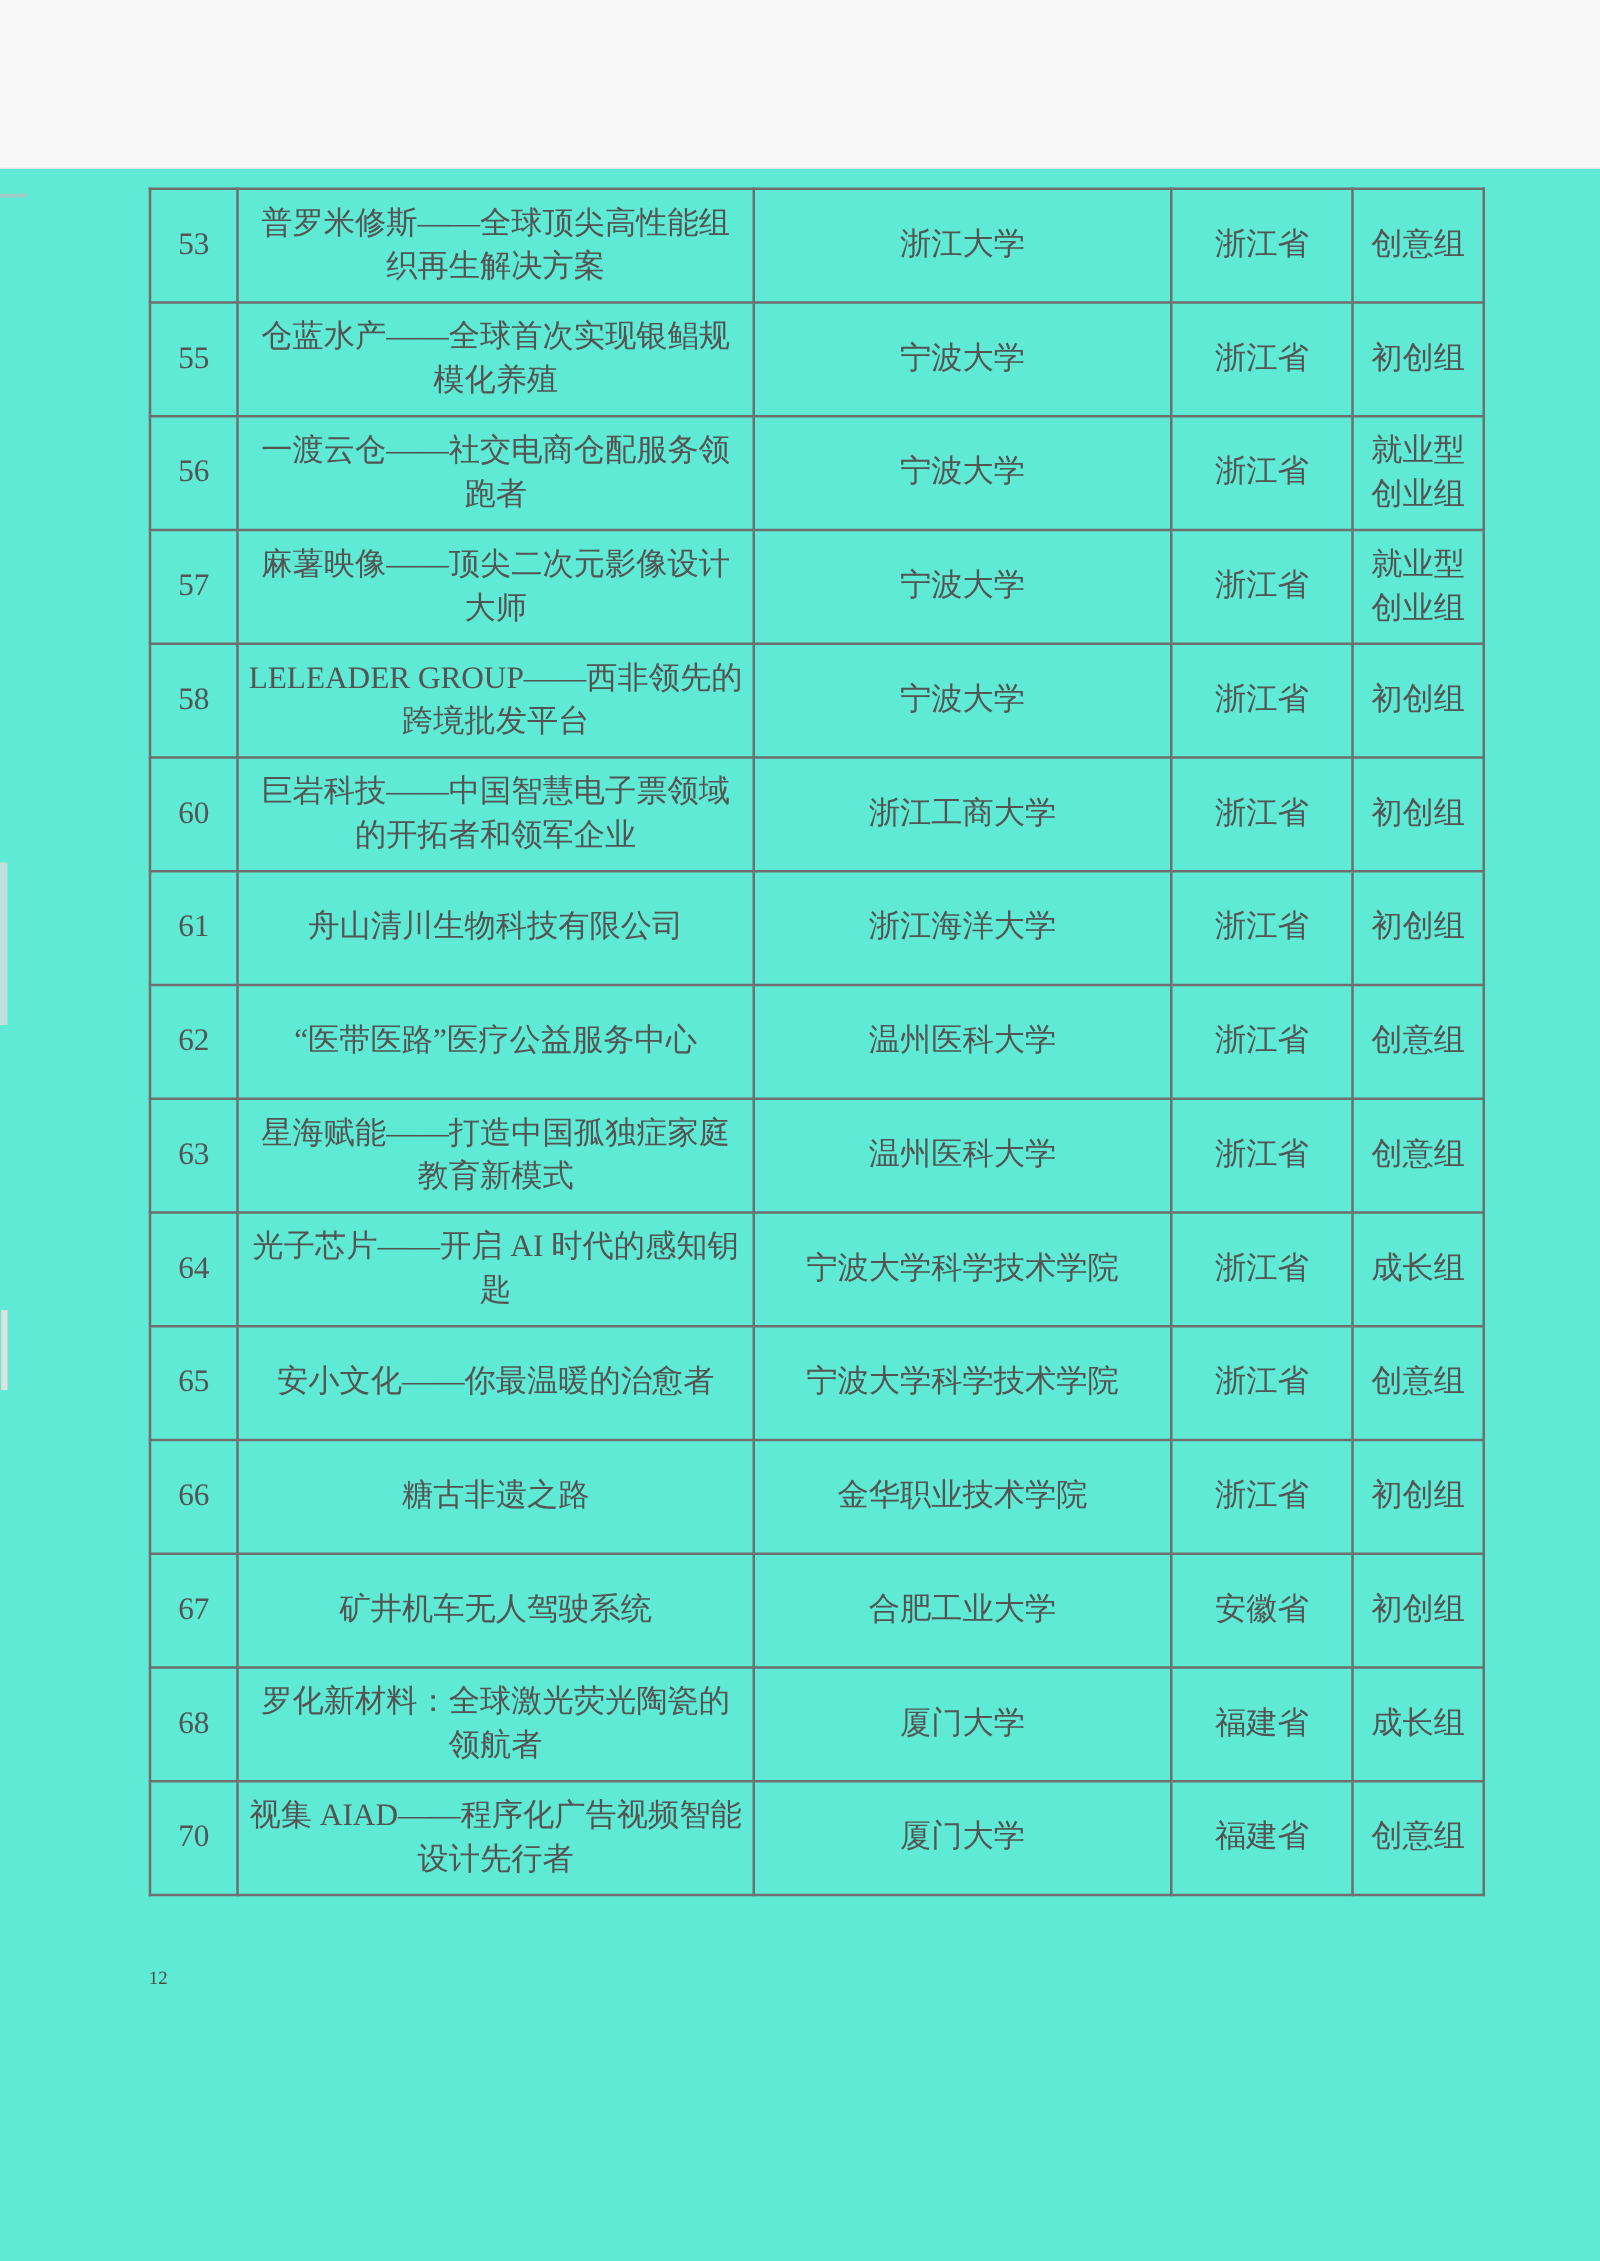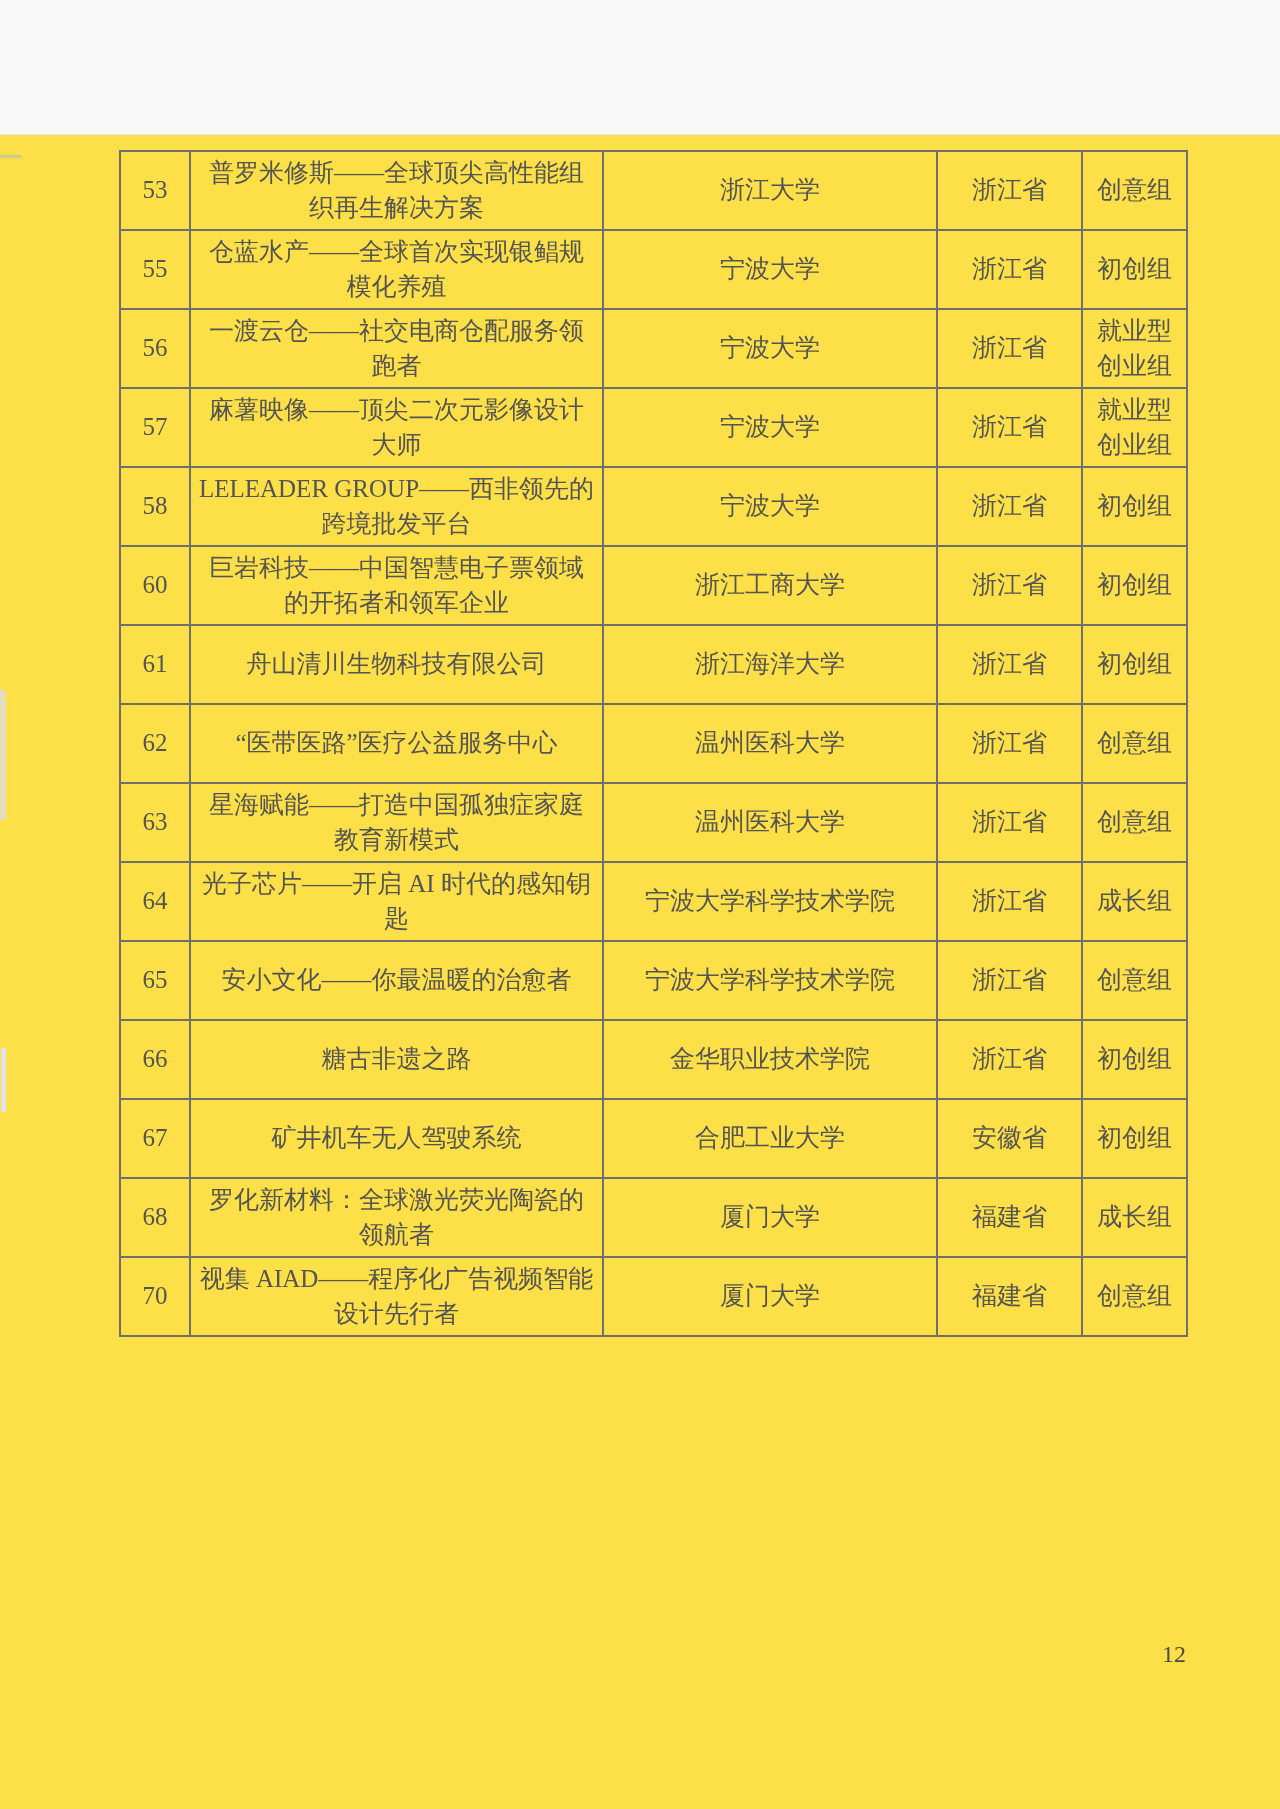--- a/index.html
+++ b/index.html
@@ -5,21 +5,21 @@
   html, body {
     margin: 0;
     padding: 0;
     background: #e9e9e9;
   }
   .page {
     position: relative;
     width: 1280px;
     height: 1809px;
     margin: 0 auto;
-    background: #fde047;
+    background: #5eead4;
     overflow: hidden;
     font-family: "Liberation Serif", "DejaVu Serif", serif;
     color: #4d4d4d;
   }
   
   .scan-top-band {
     position: absolute;
     left: 0; top: 0;
     width: 100%; height: 134px;
     background: #f8f8f8;
@@ -60,31 +60,31 @@
     text-align: center;
     vertical-align: middle;
     font-size: 25px;
     line-height: 1.38;
     color: #545454;
     padding: 4px 6px;
     word-break: break-all;
     overflow: hidden;
   }
   table.doc-table tr {
-    height: 79px;
+    height: 91px;
   }
   td.c0 { font-size: 24px; color: #5a5a5a; }
   td.c1 { padding: 4px 10px; margin-left: 44px; }
   .page-number {
     position: absolute;
     left: 119px;
-    top: 1641px;
+    top: 1575px;
     width: 1067px;
-    text-align: right;
-    font-size: 24px;
+    text-align: left;
+    font-size: 15px;
     color: #4a4a4a;
   }
 </style>
 </head>
 <body>
 
 <div class="page">
   <div class="scan-top-band"></div>
   <div class="scan-mark-a"></div>
   <div class="scan-mark-b"></div>

